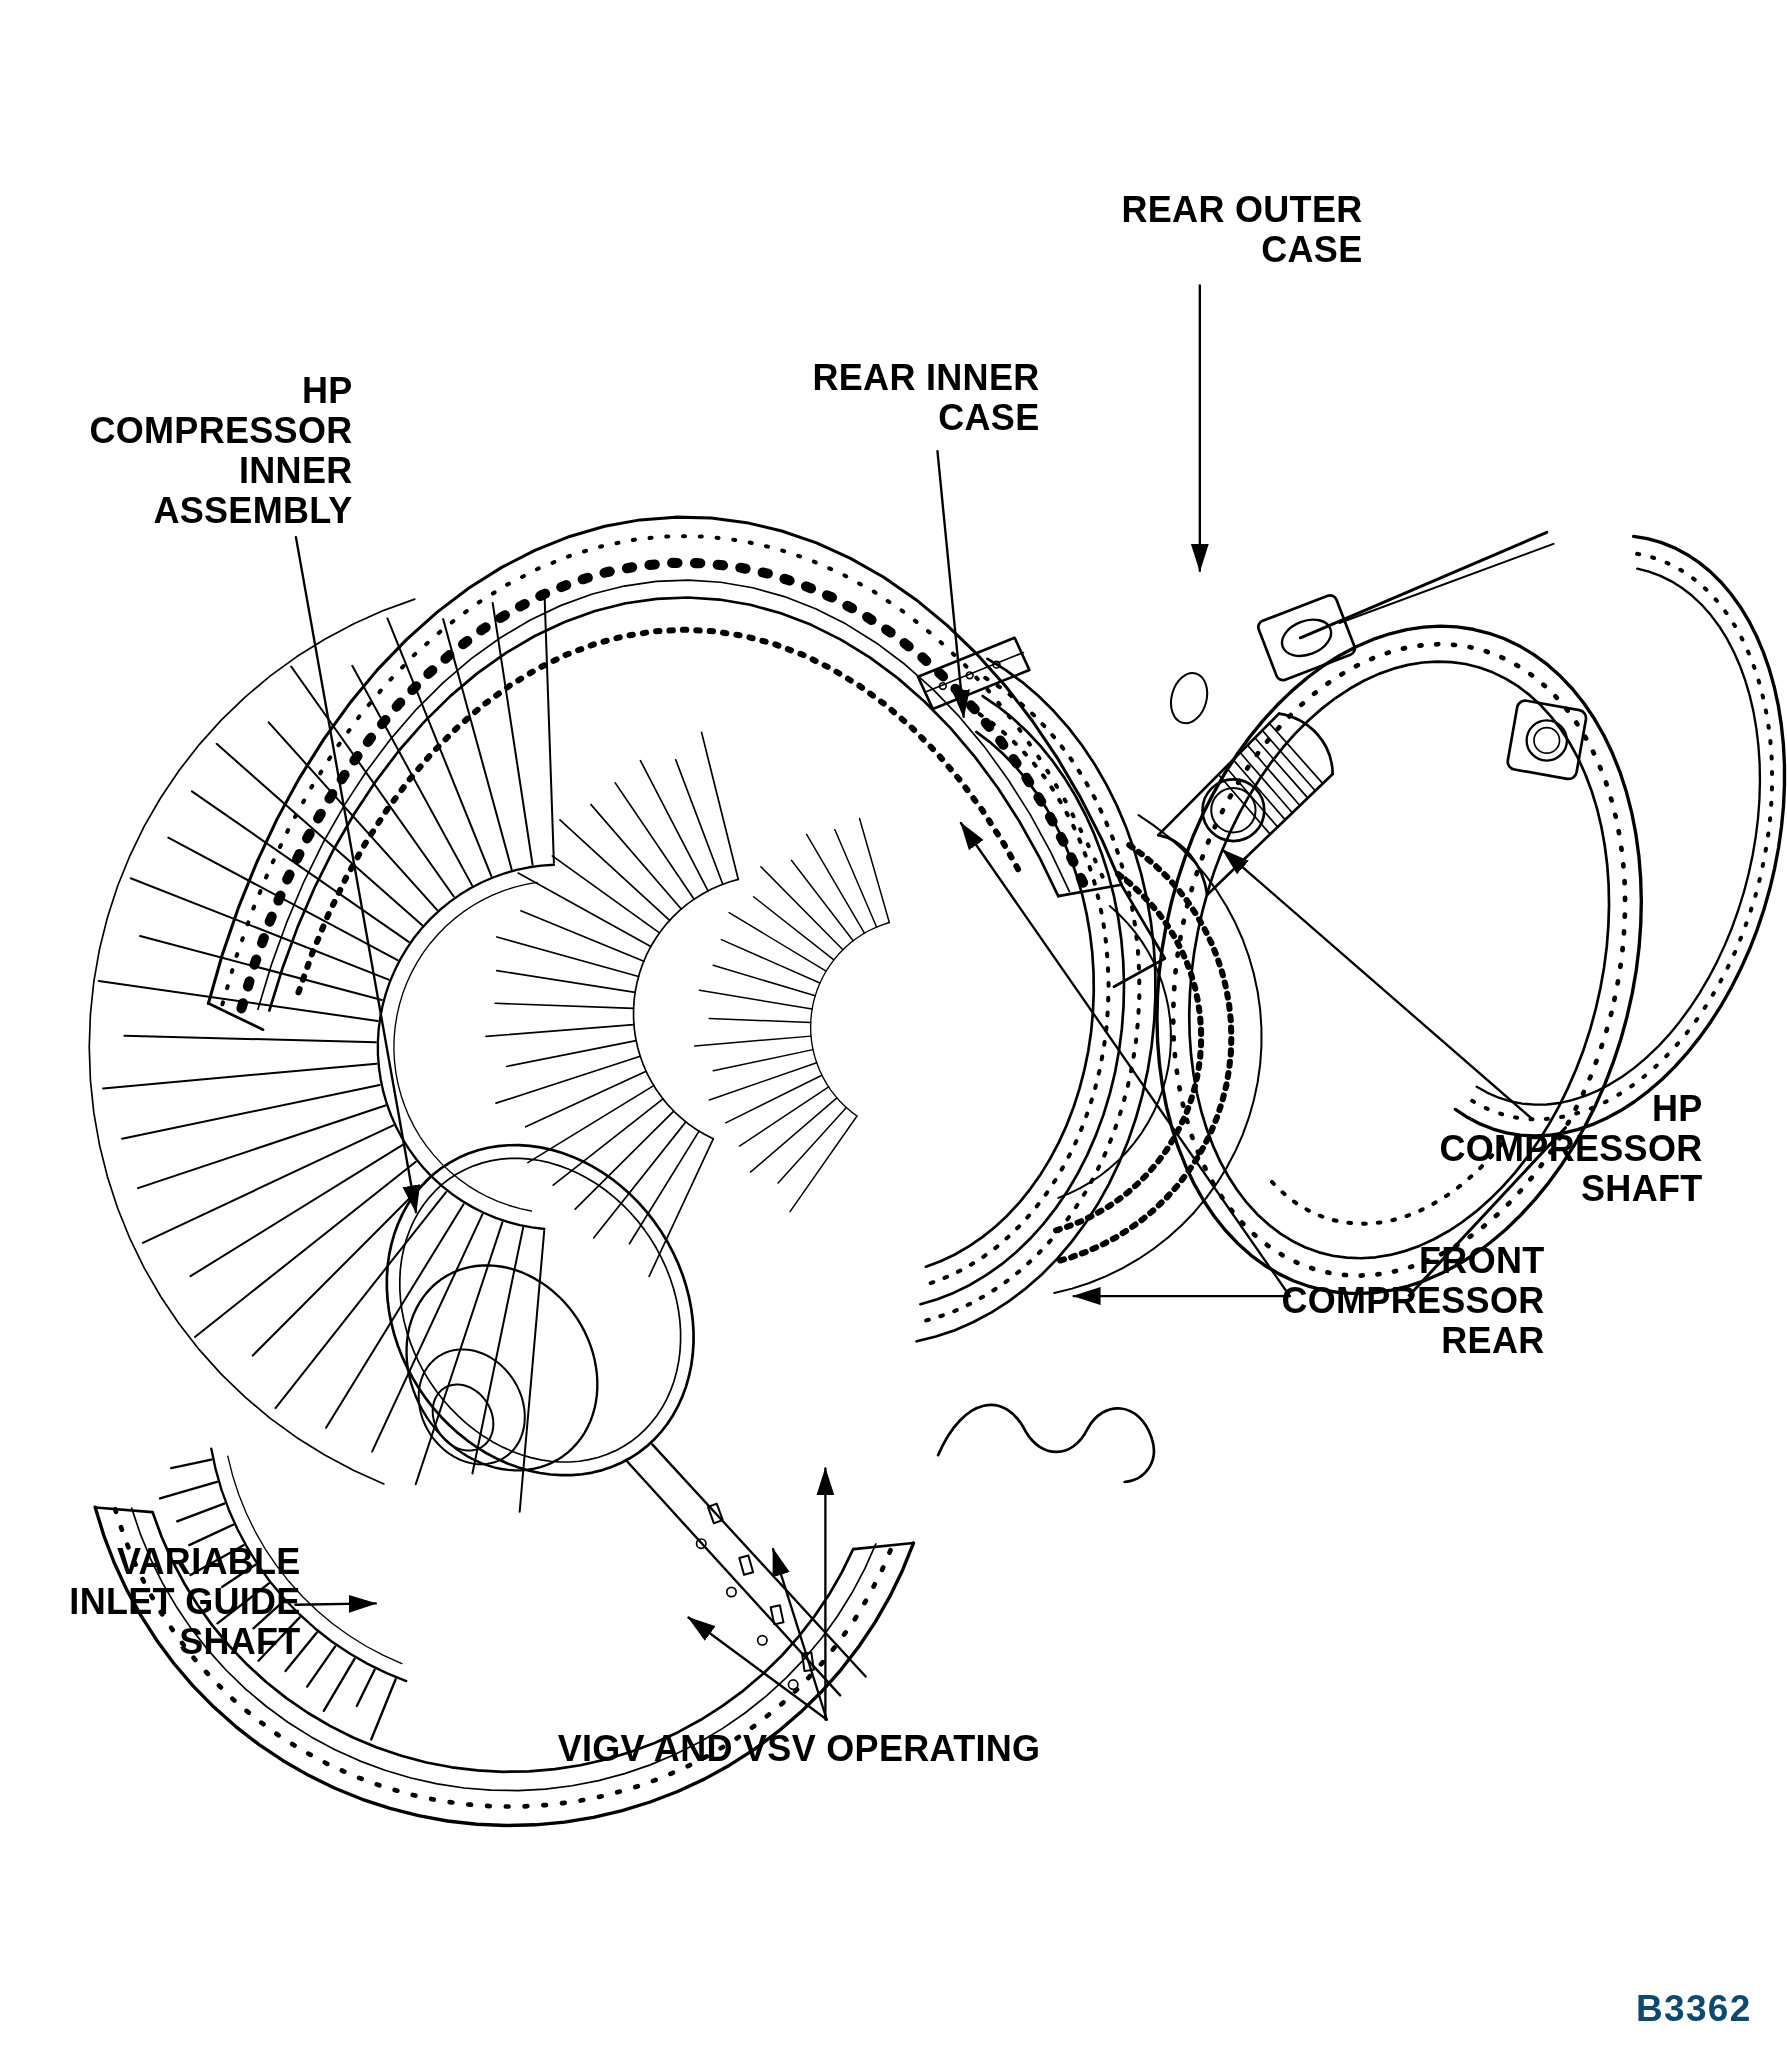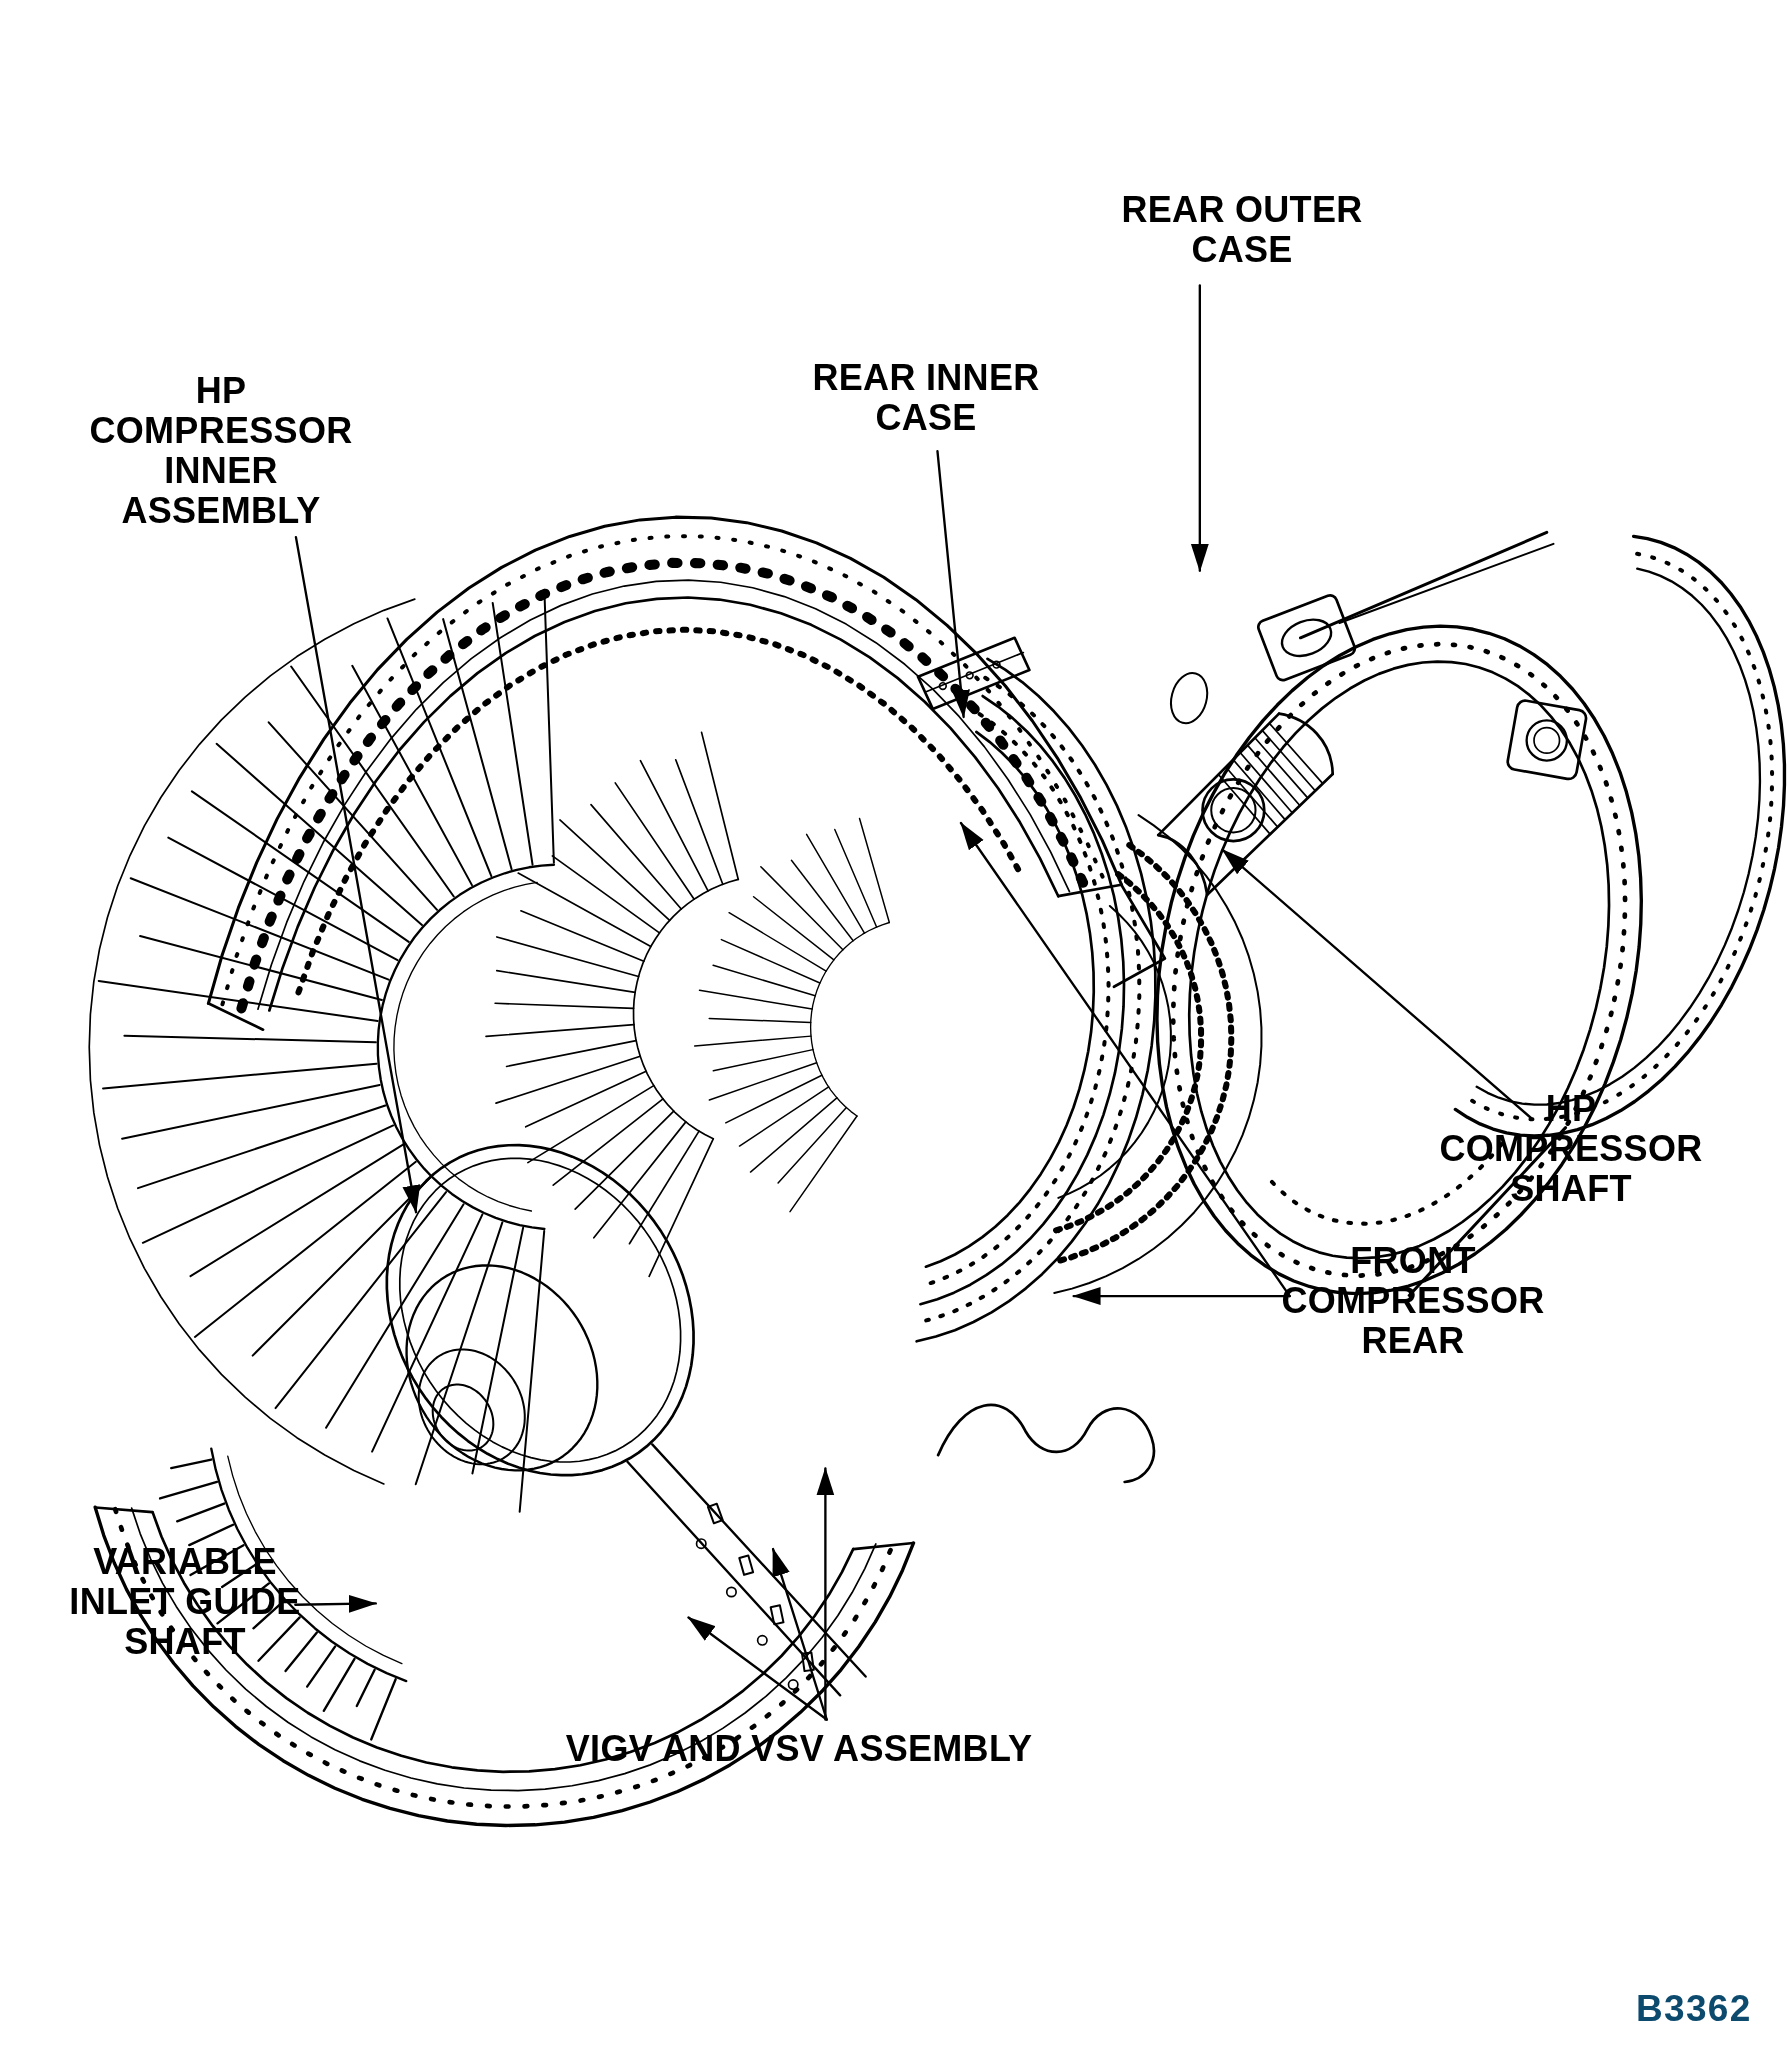--- a/index.html
+++ b/index.html
@@ -19,21 +19,21 @@
     position:absolute;
     transform:translateX(-50%);
     text-align:center;
     font-weight:bold;
     font-size:36px;
     line-height:40px;
     letter-spacing:0.3px;
     color:#000;
     white-space:nowrap;
   }
-  .lbl span{display:block;}
+  .lbl span{display:block;text-align:right;}
   .fig{
     position:absolute;
     font-weight:bold;
     font-size:37px;
     color:#0c4a6e;
     letter-spacing:1.3px;
   }
 </style>
 </head>
 <body>
@@ -382,19 +382,19 @@
     <span>REAR</span>
   </div>
 
   <div class="lbl" style="left:185px;top:1542px">
     <span>VARIABLE</span>
     <span>INLET GUIDE</span>
     <span>SHAFT</span>
   </div>
 
   <div class="lbl" style="left:799px;top:1729px">
-    <span>VIGV AND VSV ASSEMBLY</span>
+    <span>VIGV AND VSV OPERATING</span>
   </div>
 
   <div class="fig" style="left:1636px;top:1988px">B3362</div>
 
 </div>
 
 
 </body></html>

